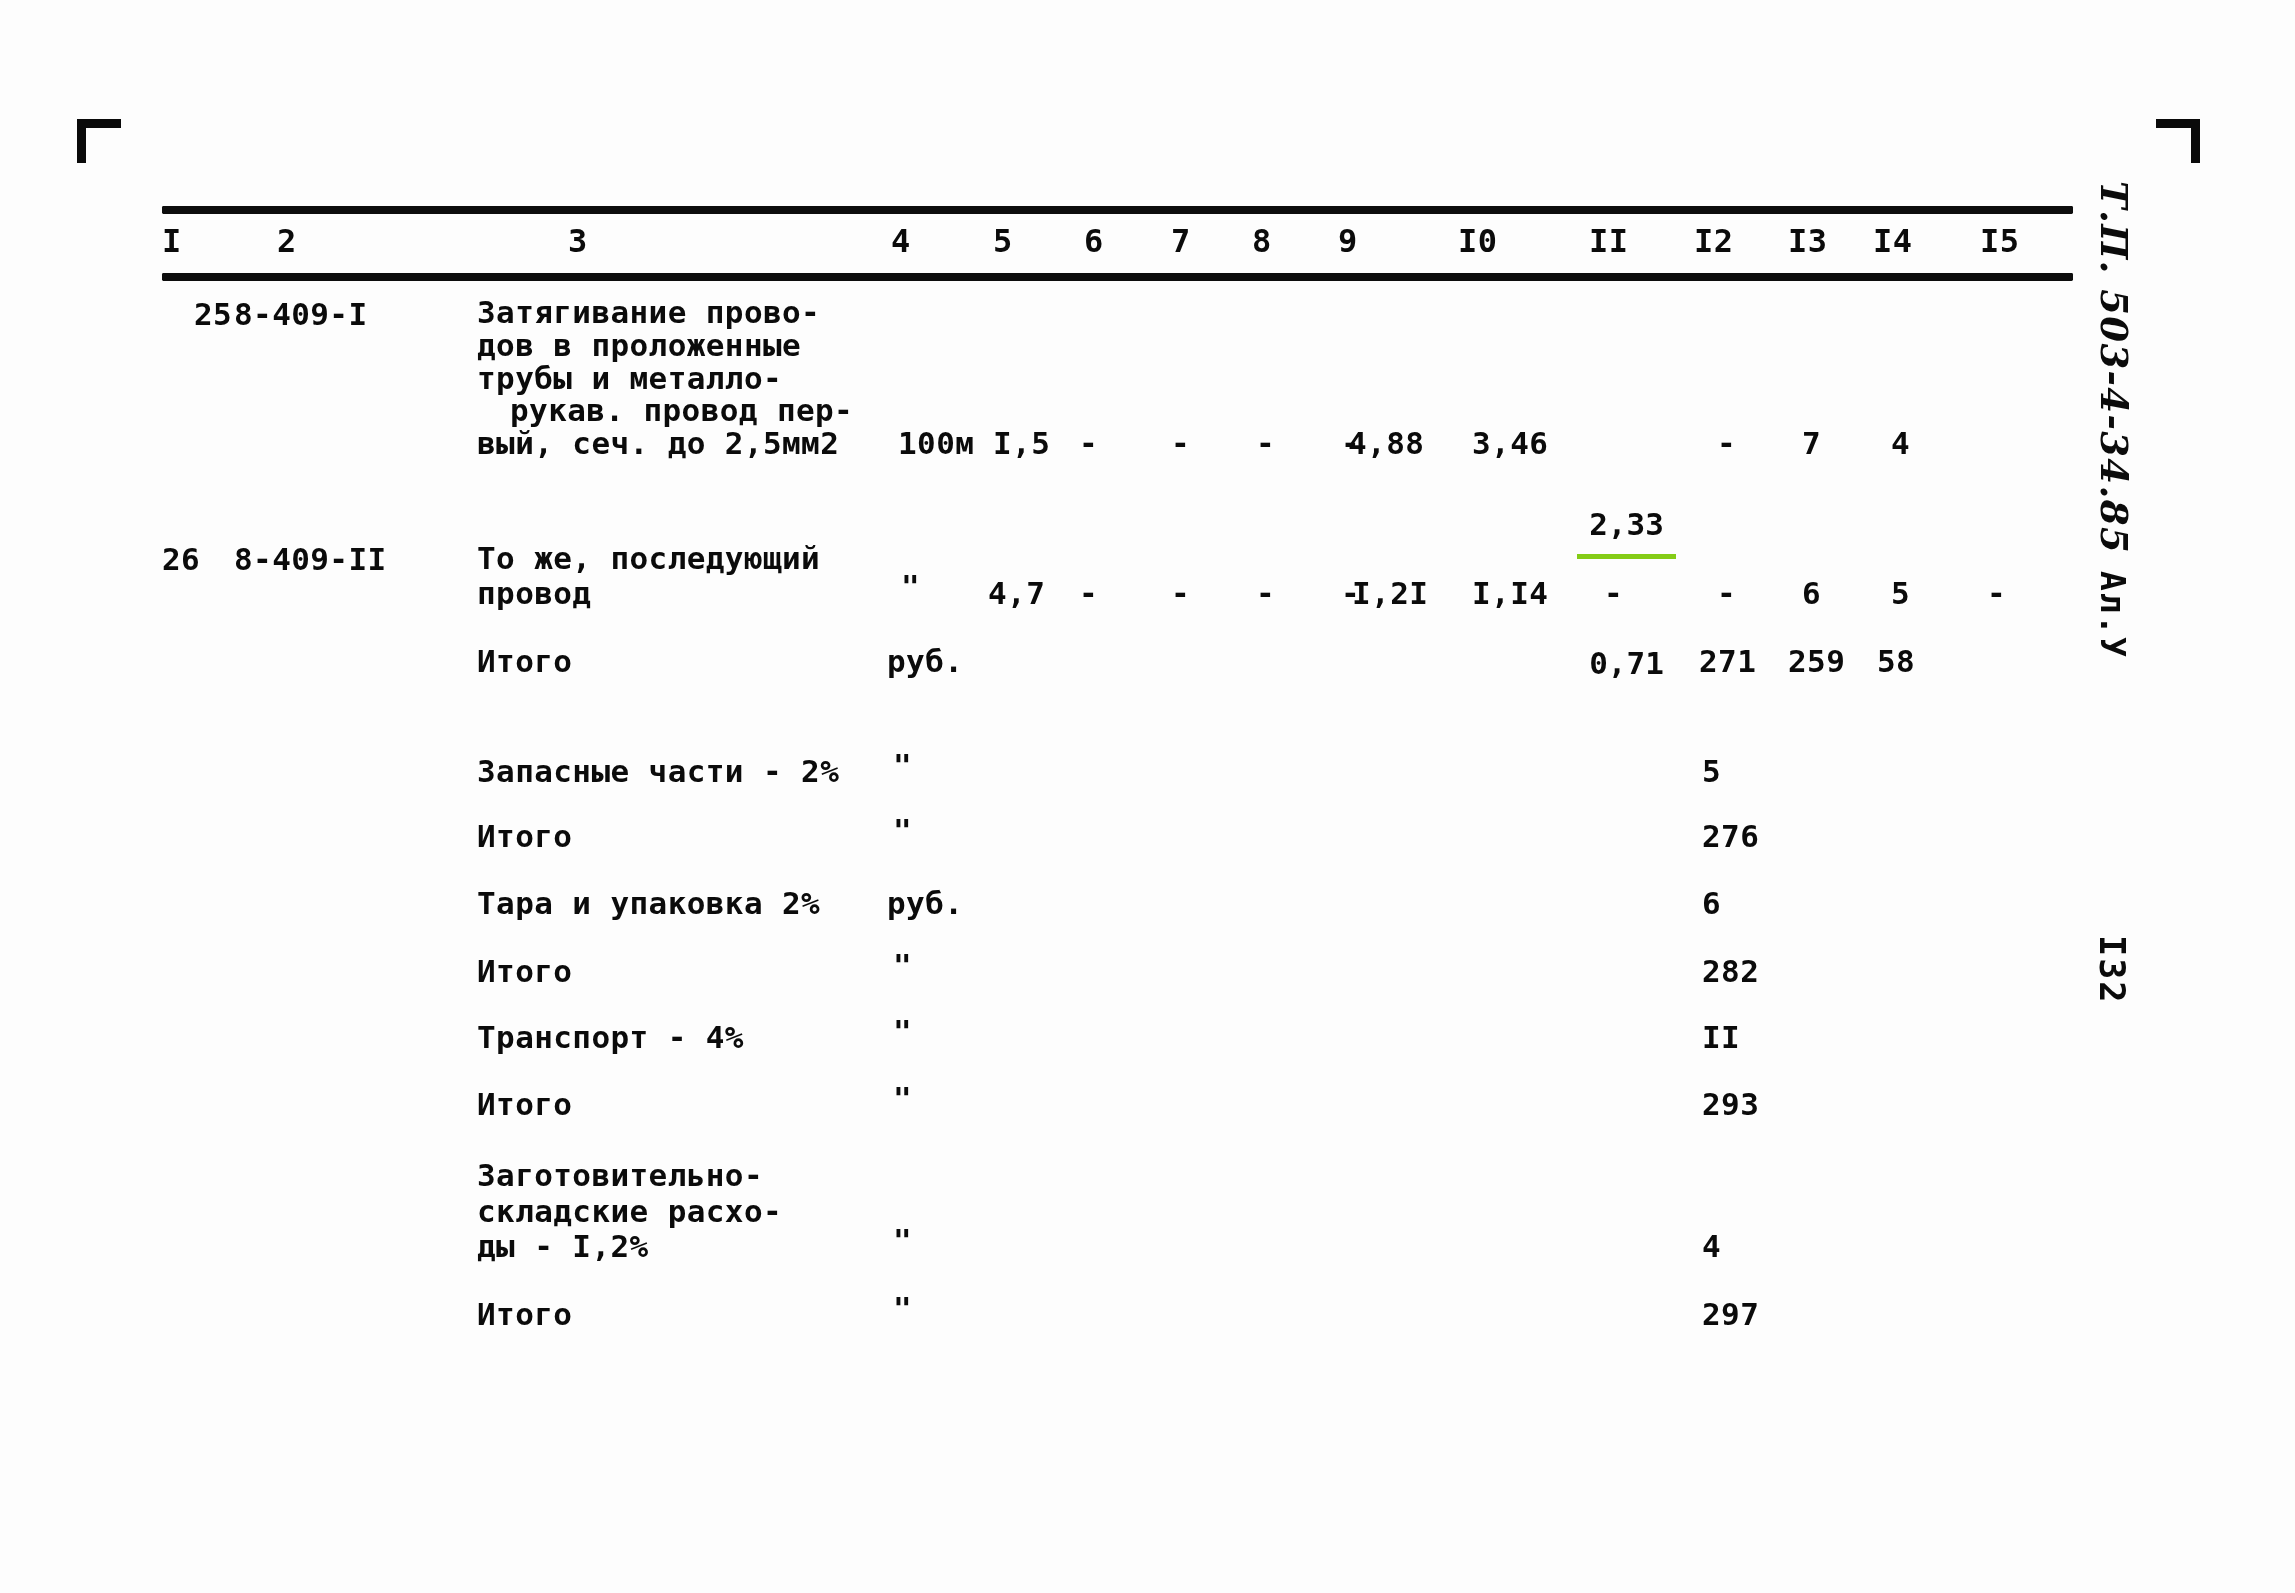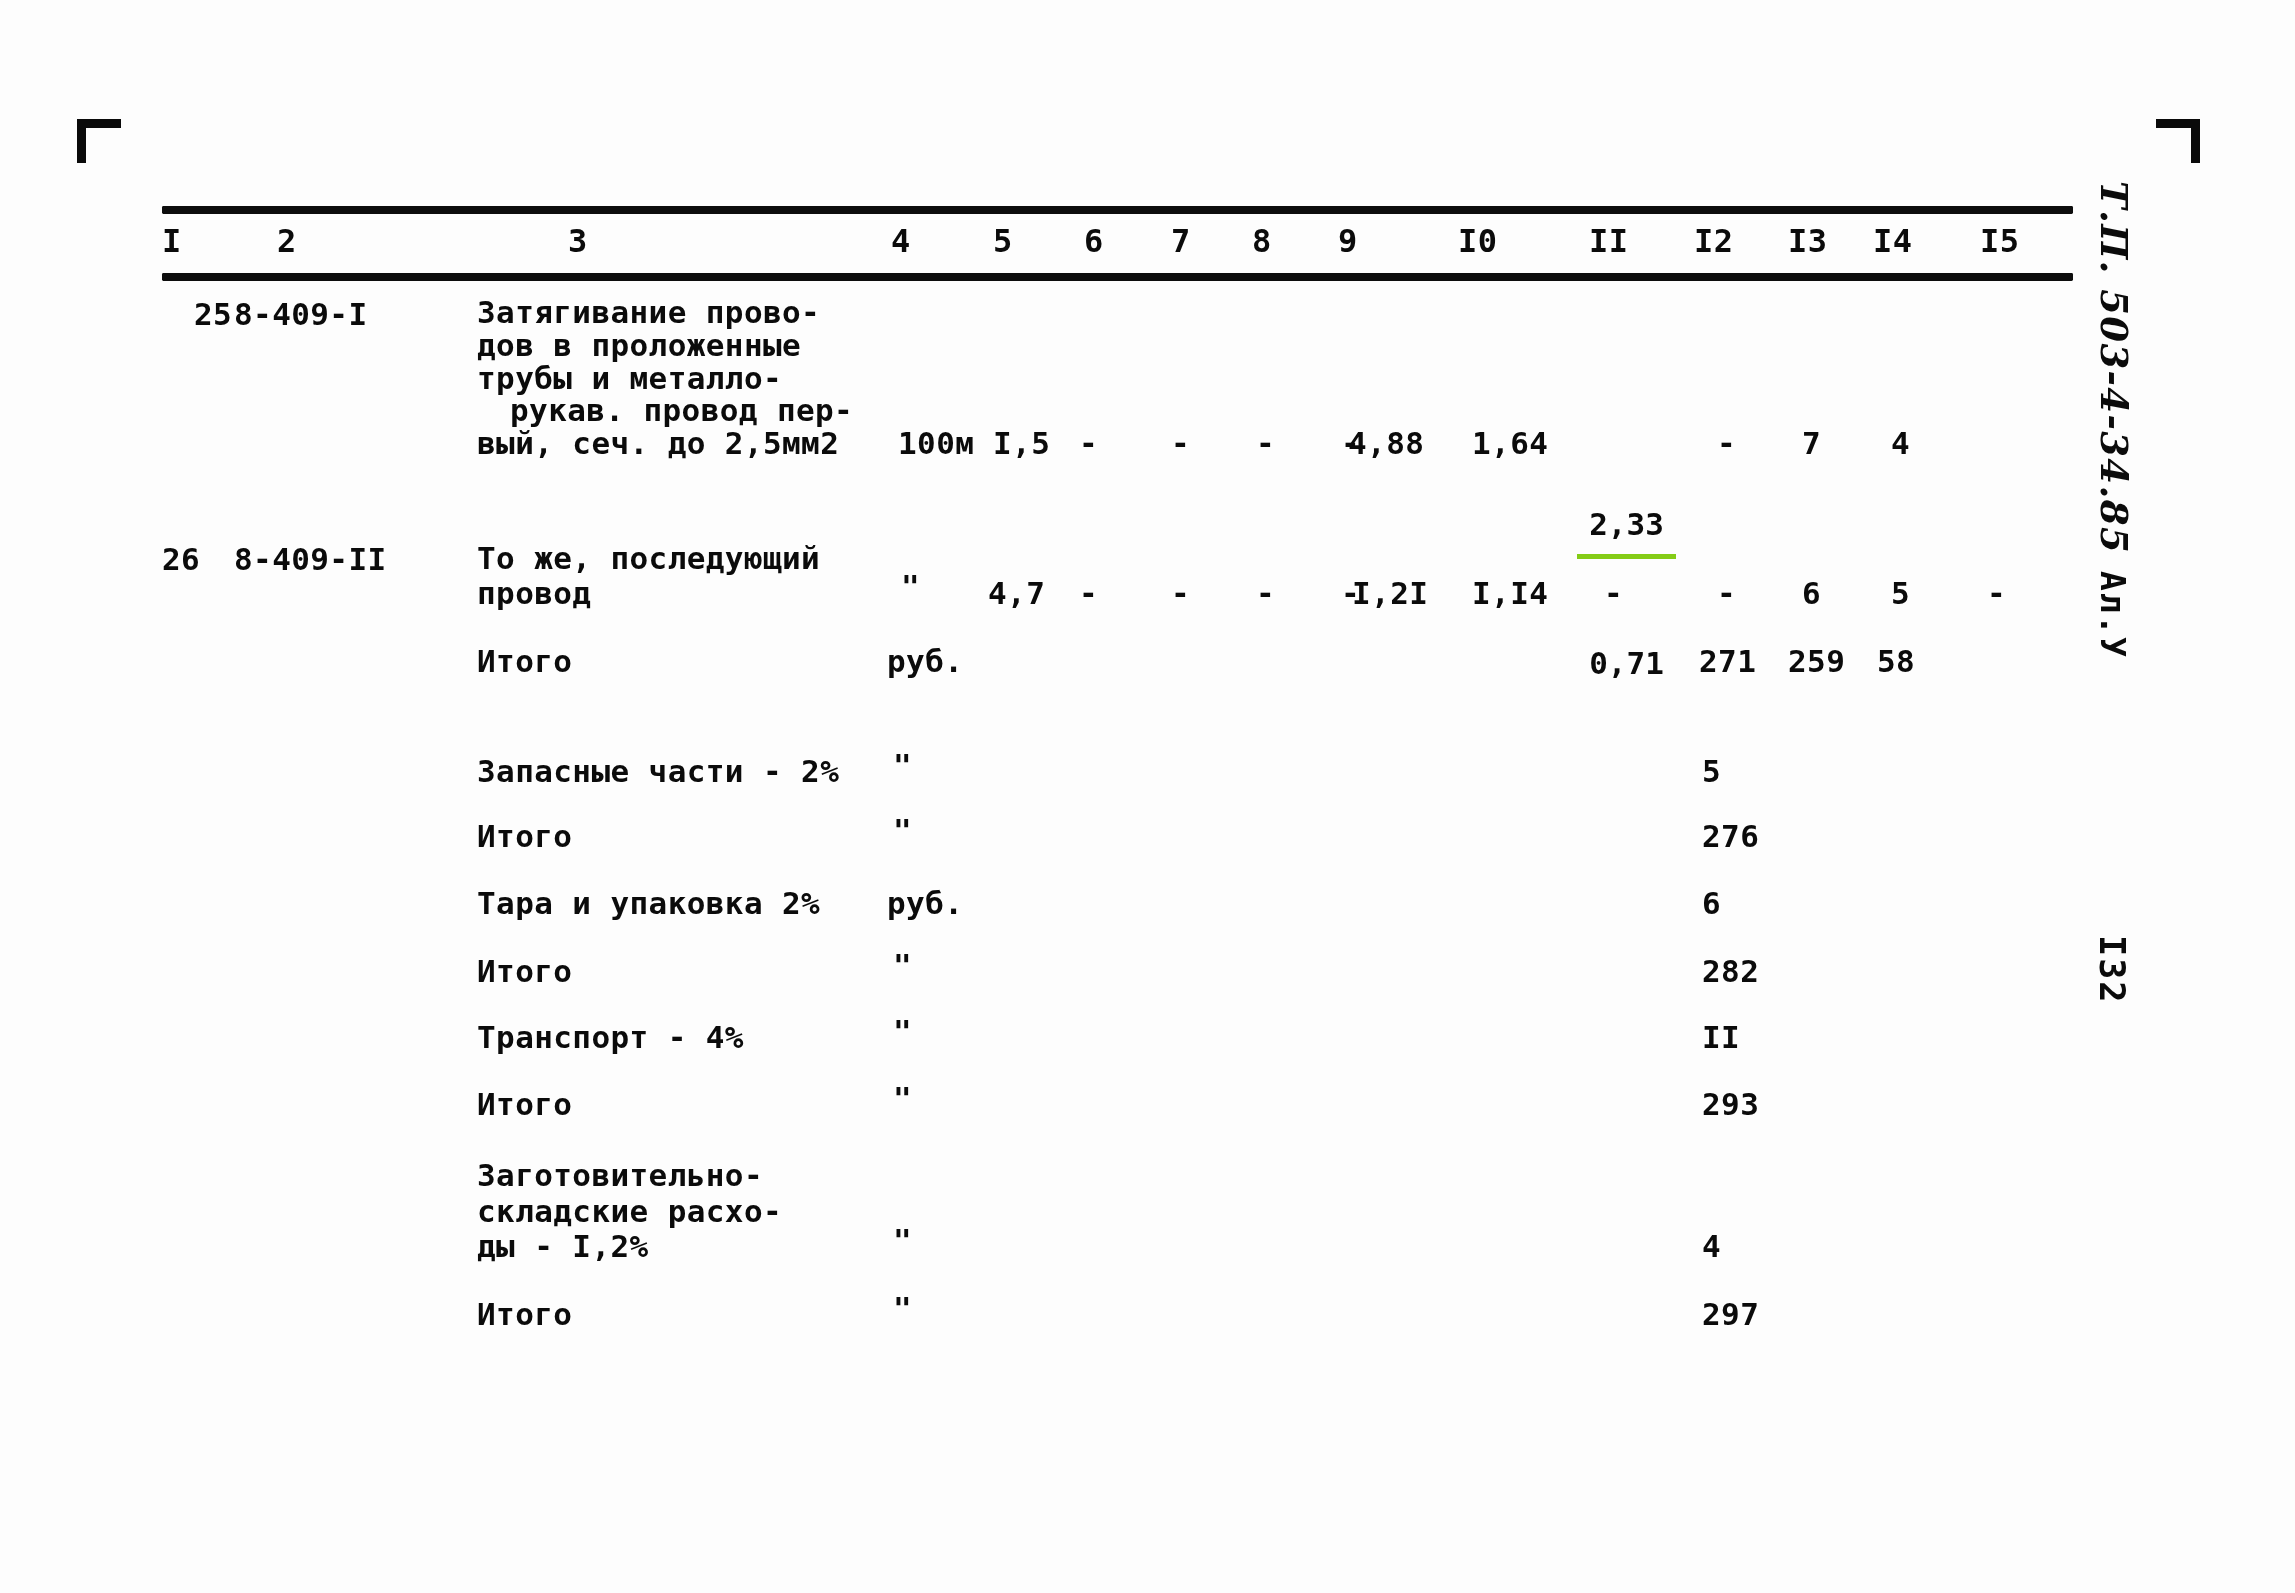--- a/index.html
+++ b/index.html
@@ -146,21 +146,21 @@
   <div class="t" style="left:477px; top:423px;">вый, сеч. до 2,5мм2</div>
 
   <div class="t num" style="left:898px; top:423px;">100м</div>
   <div class="t num" style="left:993px; top:423px;">I,5</div>
   <div class="t num" style="left:1079px; top:423px;">-</div>
   <div class="t num" style="left:1171px; top:423px;">-</div>
   <div class="t num" style="left:1256px; top:423px;">-</div>
   <div class="t num" style="left:1341px; top:423px;">-</div>
 
   <div class="t num" style="left:1348px; top:423px;">4,88</div>
-  <div class="t num" style="left:1472px; top:423px;">1,64</div>
+  <div class="t num" style="left:1472px; top:423px;">3,46</div>
 
   <div class="frac" style="left:1577px; top:423px; width:99px;">
     <span class="top">2,33</span>
     <span class="bot">0,71</span>
   </div>
 
   <div class="t num" style="left:1717px; top:423px;">-</div>
   <div class="t num" style="left:1802px; top:423px;">7</div>
   <div class="t num" style="left:1891px; top:423px;">4</div>
 

